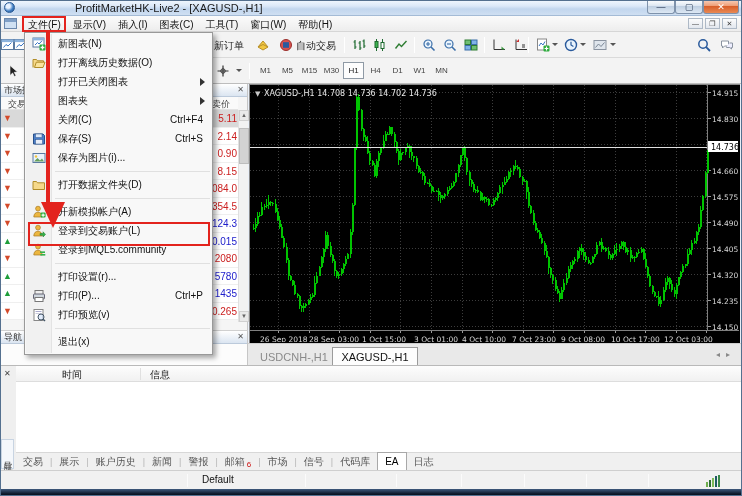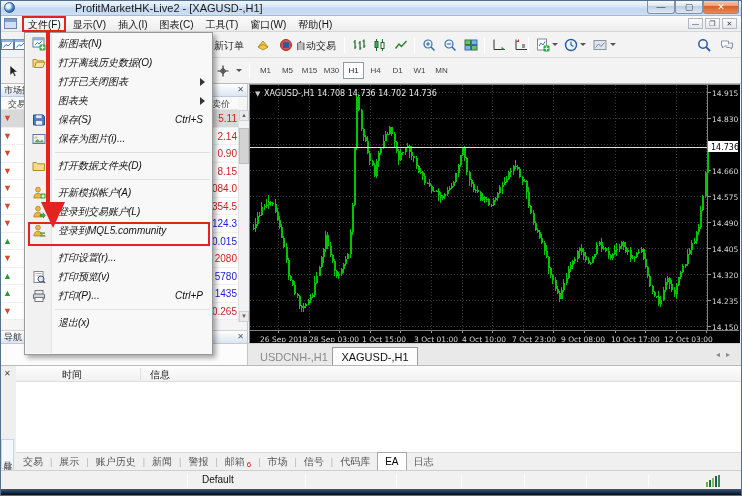--- a/index.html
+++ b/index.html
@@ -64,21 +64,21 @@
 #statusbar{left:0;top:470px;width:742px;height:19px;background:#f1f1f1;border-top:1px solid #cfcfcf;}
 .st-sep{position:absolute;top:3px;width:1px;height:13px;background:#d9d9d9;border-right:1px solid #fbfbfb;}
 #st-profile{position:absolute;left:202px;top:3px;font-size:10px;color:#111;}
 #conn-icon{position:absolute;left:706px;top:4px;display:flex;align-items:flex-end;gap:1px;height:12px;}
 #conn-icon span{width:2px;display:block;}
 #bottomband{left:0;top:489px;width:742px;height:7px;background:linear-gradient(#3e5a7e,#0c1829 70%,#060d18);}
 #win-border{left:0;top:0;width:742px;height:496px;border:1px solid #54708f;pointer-events:none;z-index:99;}
 
 #file-menu{left:24px;top:32px;width:189px;height:323px;background:#f8f8f8;border:1px solid #999;box-shadow:3px 3px 5px rgba(0,0,0,0.35);z-index:50;padding-top:1px;}
 #file-menu .gutter{position:absolute;left:1px;top:1px;bottom:1px;width:26px;background:#f1f1f1;border-right:1px solid #e3e3e3;}
-.fm-item{position:relative;height:19px;display:flex;align-items:center;font-size:10px;color:#111;font-style:italic;}
+.fm-item{position:relative;height:19px;display:flex;align-items:center;font-size:10px;color:#111;}
 .fm-icon{width:27px;display:flex;align-items:center;justify-content:center;flex:0 0 27px;}
 .fm-label{padding-left:6px;}
 .fm-short{margin-left:auto;padding-right:9px;font-size:10px;color:#111;}
 .fm-sub{position:absolute;right:7px;top:6px;width:0;height:0;border-top:4px solid transparent;border-bottom:4px solid transparent;border-left:5px solid #333;}
 .fm-sep{height:8px;position:relative;}
 .fm-sep:after{content:"";position:absolute;left:30px;right:2px;top:4px;border-top:1px solid #e0e0e0;}
 
 .red-box{position:absolute;border:2px solid #e3231d;z-index:60;}
 #red-shaft{position:absolute;left:46px;top:31px;width:4px;height:172px;background:#e3231d;z-index:60;}
 #red-head{position:absolute;left:41px;top:202px;width:0;height:0;border-left:12px solid transparent;border-right:12px solid transparent;border-top:26px solid #e3231d;z-index:60;}
@@ -917,20 +917,25 @@
         <span class="fm-icon"></span>
         <span class="fm-label">打开已关闭图表</span>
         <span class="fm-sub"></span>
       </div>
       <div class="fm-item">
         <span class="fm-icon"></span>
         <span class="fm-label">图表夹</span>
         <span class="fm-sub"></span>
       </div>
       <div class="fm-item">
+        <span class="fm-icon"></span>
+        <span class="fm-label">关闭(C)</span>
+        <span class="fm-short">Ctrl+F4</span>
+      </div>
+      <div class="fm-item">
         <span class="fm-icon">
           <svg width="14" height="14" viewBox="0 0 14 14" xmlns="http://www.w3.org/2000/svg">
             <path d="M1.5 2 H11 L12.5 3.5 V12 H1.5 Z" fill="#4a7ec9" stroke="#2a5088"></path>
             <rect x="3.5" y="2" width="6.5" height="3.6" fill="#dce8f8" stroke="#2a5088" stroke-width="0.5"></rect>
             <rect x="3.5" y="7.5" width="7" height="4.5" fill="#e8eef8" stroke="#2a5088" stroke-width="0.5"></rect>
           </svg>
         </span>
         <span class="fm-label">保存(S)</span>
         <span class="fm-short">Ctrl+S</span>
       </div>
@@ -983,44 +988,44 @@
             <path d="M8 8.4 H13 V10 H8 Z" fill="#35b24a"></path>
             <path d="M8.3 11 H13.3 V12.6 H8.3 Z" fill="#35b24a"></path>
           </svg>
         </span>
         <span class="fm-label">登录到MQL5.community</span>
       </div>
       <div class="fm-sep"></div>
       <div class="fm-item">
         <span class="fm-icon"></span>
         <span class="fm-label">打印设置(r)...</span>
+      </div>
+      <div class="fm-item">
+        <span class="fm-icon">
+          <svg width="14" height="14" viewBox="0 0 14 14" xmlns="http://www.w3.org/2000/svg">
+            <rect x="3" y="1.5" width="8" height="4" fill="#eee" stroke="#777"></rect>
+            <rect x="1.5" y="5" width="11" height="5" rx="1" fill="#cfd6dd" stroke="#667"></rect>
+            <rect x="3" y="8.5" width="8" height="4" fill="#fff" stroke="#777"></rect>
+          </svg>
+        </span>
+        <span class="fm-label">打印(P)...</span>
+        <span class="fm-short">Ctrl+P</span>
       </div>
       <div class="fm-item">
         <span class="fm-icon">
           <svg width="14" height="14" viewBox="0 0 14 14" xmlns="http://www.w3.org/2000/svg">
             <rect x="2" y="1.5" width="9" height="11" fill="#fff" stroke="#888"></rect>
             <rect x="3.5" y="3" width="6" height="1" fill="#aac"></rect>
             <rect x="3.5" y="5" width="6" height="1" fill="#ccd"></rect>
             <circle cx="9" cy="9" r="3" fill="rgba(200,220,250,0.5)" stroke="#456"></circle>
             <path d="M11.2 11.2 L13 13" stroke="#456" stroke-width="1.4"></path>
           </svg>
         </span>
         <span class="fm-label">打印预览(v)</span>
       </div>
-      <div class="fm-item">
-        <span class="fm-icon">
-          <svg width="14" height="14" viewBox="0 0 14 14" xmlns="http://www.w3.org/2000/svg">
-            <rect x="3" y="1.5" width="8" height="4" fill="#eee" stroke="#777"></rect>
-            <rect x="1.5" y="5" width="11" height="5" rx="1" fill="#cfd6dd" stroke="#667"></rect>
-            <rect x="3" y="8.5" width="8" height="4" fill="#fff" stroke="#777"></rect>
-          </svg>
-        </span>
-        <span class="fm-label">打印(P)...</span>
-        <span class="fm-short">Ctrl+P</span>
-      </div>
       <div class="fm-sep"></div>
       <div class="fm-item">
         <span class="fm-icon"></span>
         <span class="fm-label">退出(x)</span>
       </div>
     </div>
 </div>
 
 <div class="red-box" style="left:22px;top:16px;width:44px;height:16px;"></div>
 <div id="red-shaft"></div>

